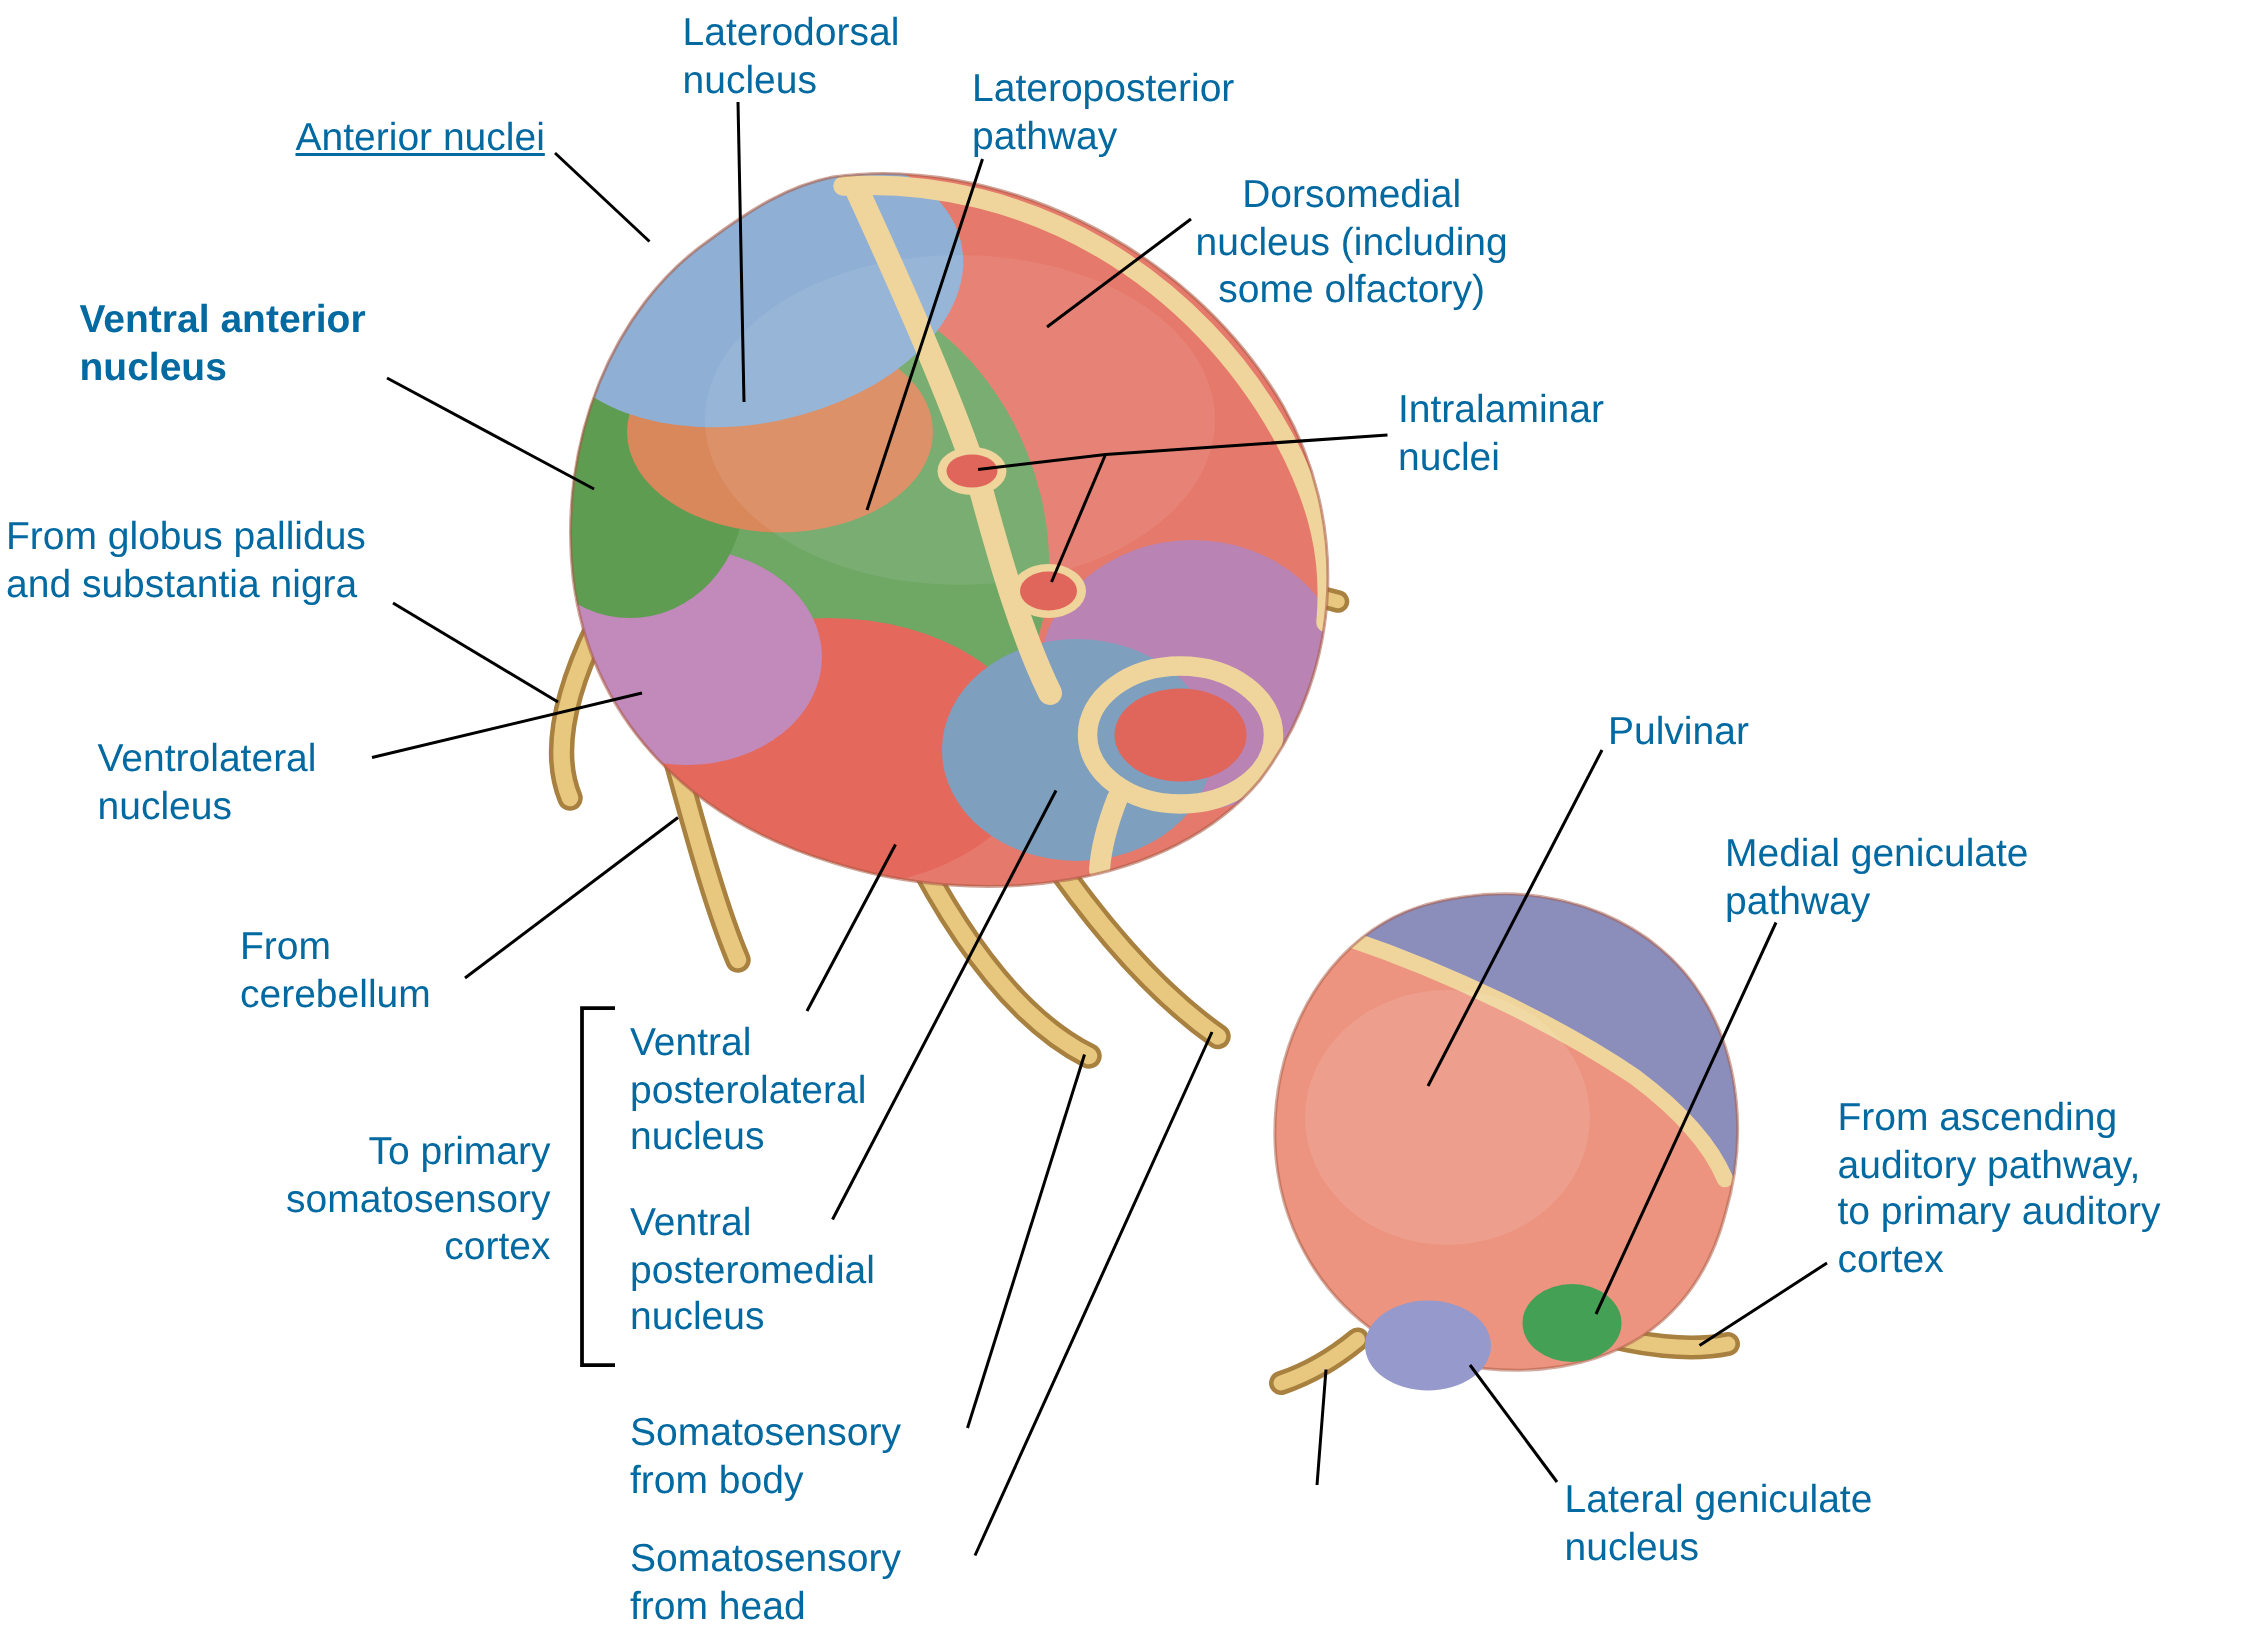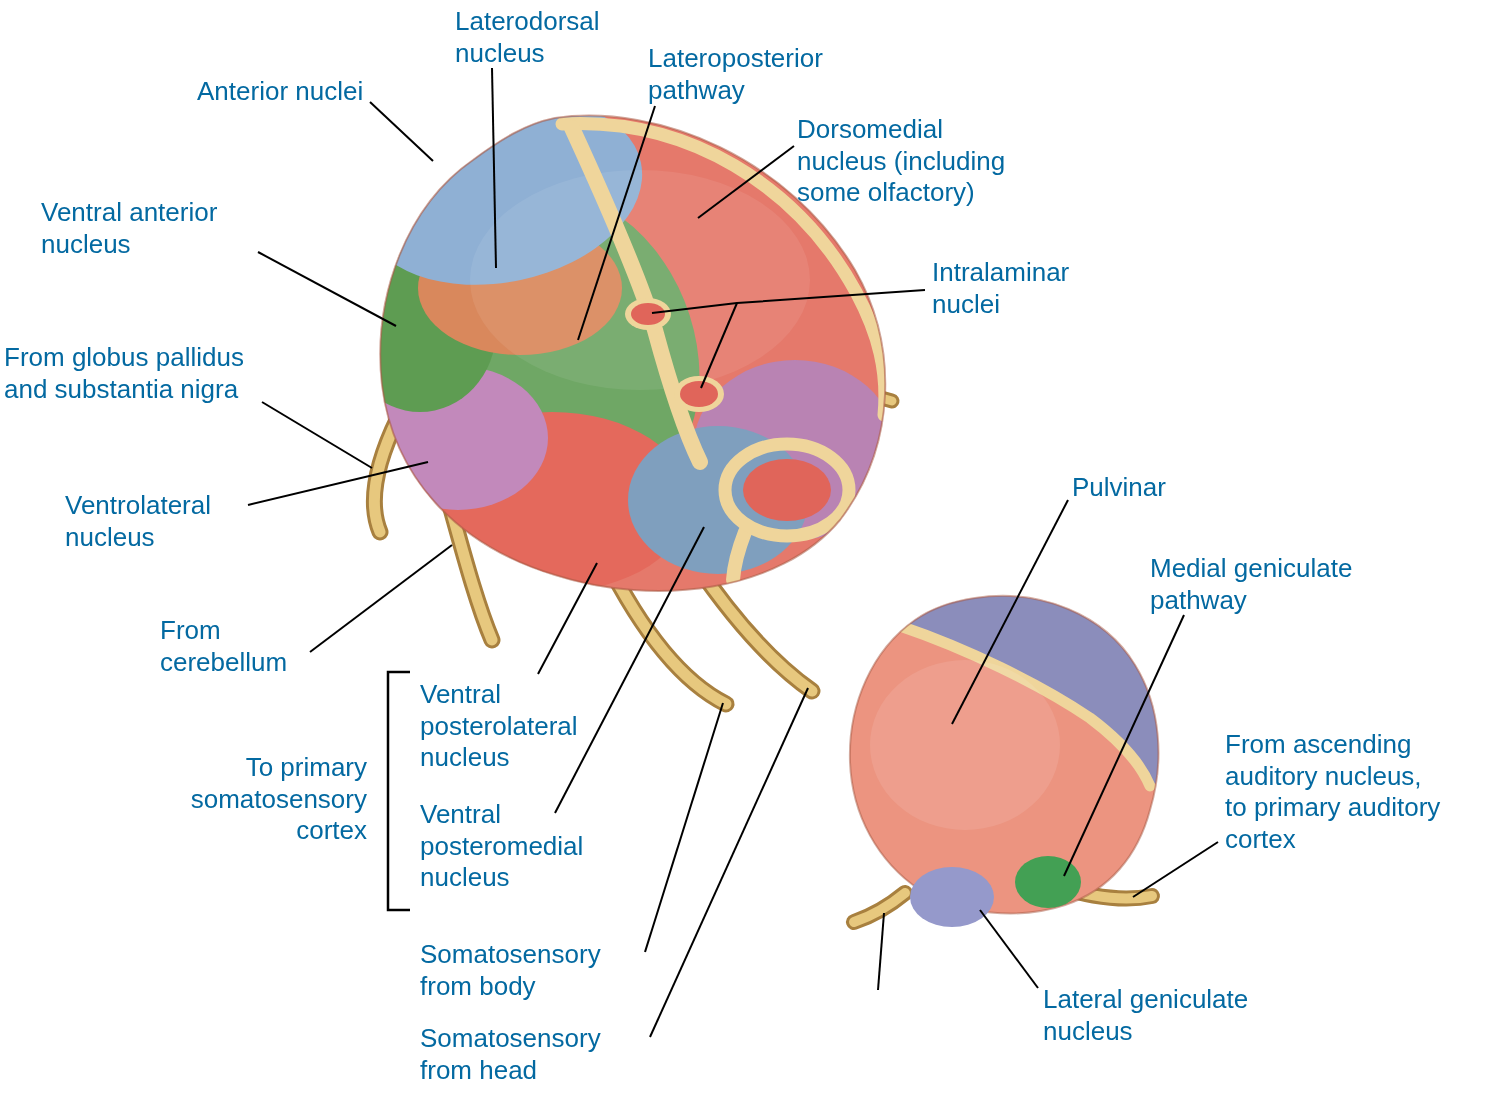--- a/index.html
+++ b/index.html
@@ -105,29 +105,29 @@
       <line class="leader" x1="555" y1="813" x2="704" y2="527"></line>
       <line class="leader" x1="1218" y1="842" x2="1133" y2="897"></line>
       <line class="leader" x1="645" y1="952" x2="723" y2="703"></line>
       <line class="leader" x1="650" y1="1037" x2="808" y2="688"></line>
       <line class="leader" x1="878" y1="990" x2="884" y2="913"></line>
       <line class="leader" x1="1038" y1="988" x2="980" y2="910"></line>
       <path d="M 410,672 L 388,672 L 388,910 L 410,910" fill="none" stroke="#000" stroke-width="2.5"></path>
     </g>
   </svg>
 
-  <div class="label" style="left:197px;top:76px;">Anterior nuclei</div>
+  <div class="label" style="left:197px;top:76px;text-decoration:underline;">Anterior nuclei</div>
   <div class="label" style="left:455px;top:6px;">Laterodorsal
 nucleus</div>
   <div class="label" style="left:648px;top:43px;">Lateroposterior
 pathway</div>
-  <div class="label" style="left:797px;top:114px;">Dorsomedial
+  <div class="label" style="left:797px;top:114px;text-align:center;">Dorsomedial
 nucleus (including
 some olfactory)</div>
-  <div class="label" style="left:41px;top:197px;">Ventral anterior
+  <div class="label" style="left:53px;top:197px;font-weight:bold;">Ventral anterior
 nucleus</div>
   <div class="label" style="left:4px;top:342px;">From globus pallidus
 and substantia nigra</div>
   <div class="label" style="left:932px;top:257px;">Intralaminar
 nuclei</div>
   <div class="label" style="left:65px;top:490px;">Ventrolateral
 nucleus</div>
   <div class="label" style="left:160px;top:615px;">From
 cerebellum</div>
   <div class="label" style="left:1072px;top:472px;">Pulvinar</div>
@@ -136,21 +136,21 @@
   <div class="label right" style="left:135px;top:752px;width:232px;">To primary
 somatosensory
 cortex</div>
   <div class="label" style="left:420px;top:679px;">Ventral
 posterolateral
 nucleus</div>
   <div class="label" style="left:420px;top:799px;">Ventral
 posteromedial
 nucleus</div>
   <div class="label" style="left:1225px;top:729px;">From ascending
-auditory nucleus,
+auditory pathway,
 to primary auditory
 cortex</div>
   <div class="label" style="left:420px;top:939px;">Somatosensory
 from body</div>
   <div class="label" style="left:420px;top:1023px;">Somatosensory
 from head</div>
   <div class="label" style="left:1043px;top:984px;">Lateral geniculate
 nucleus</div>
 
 </div>

